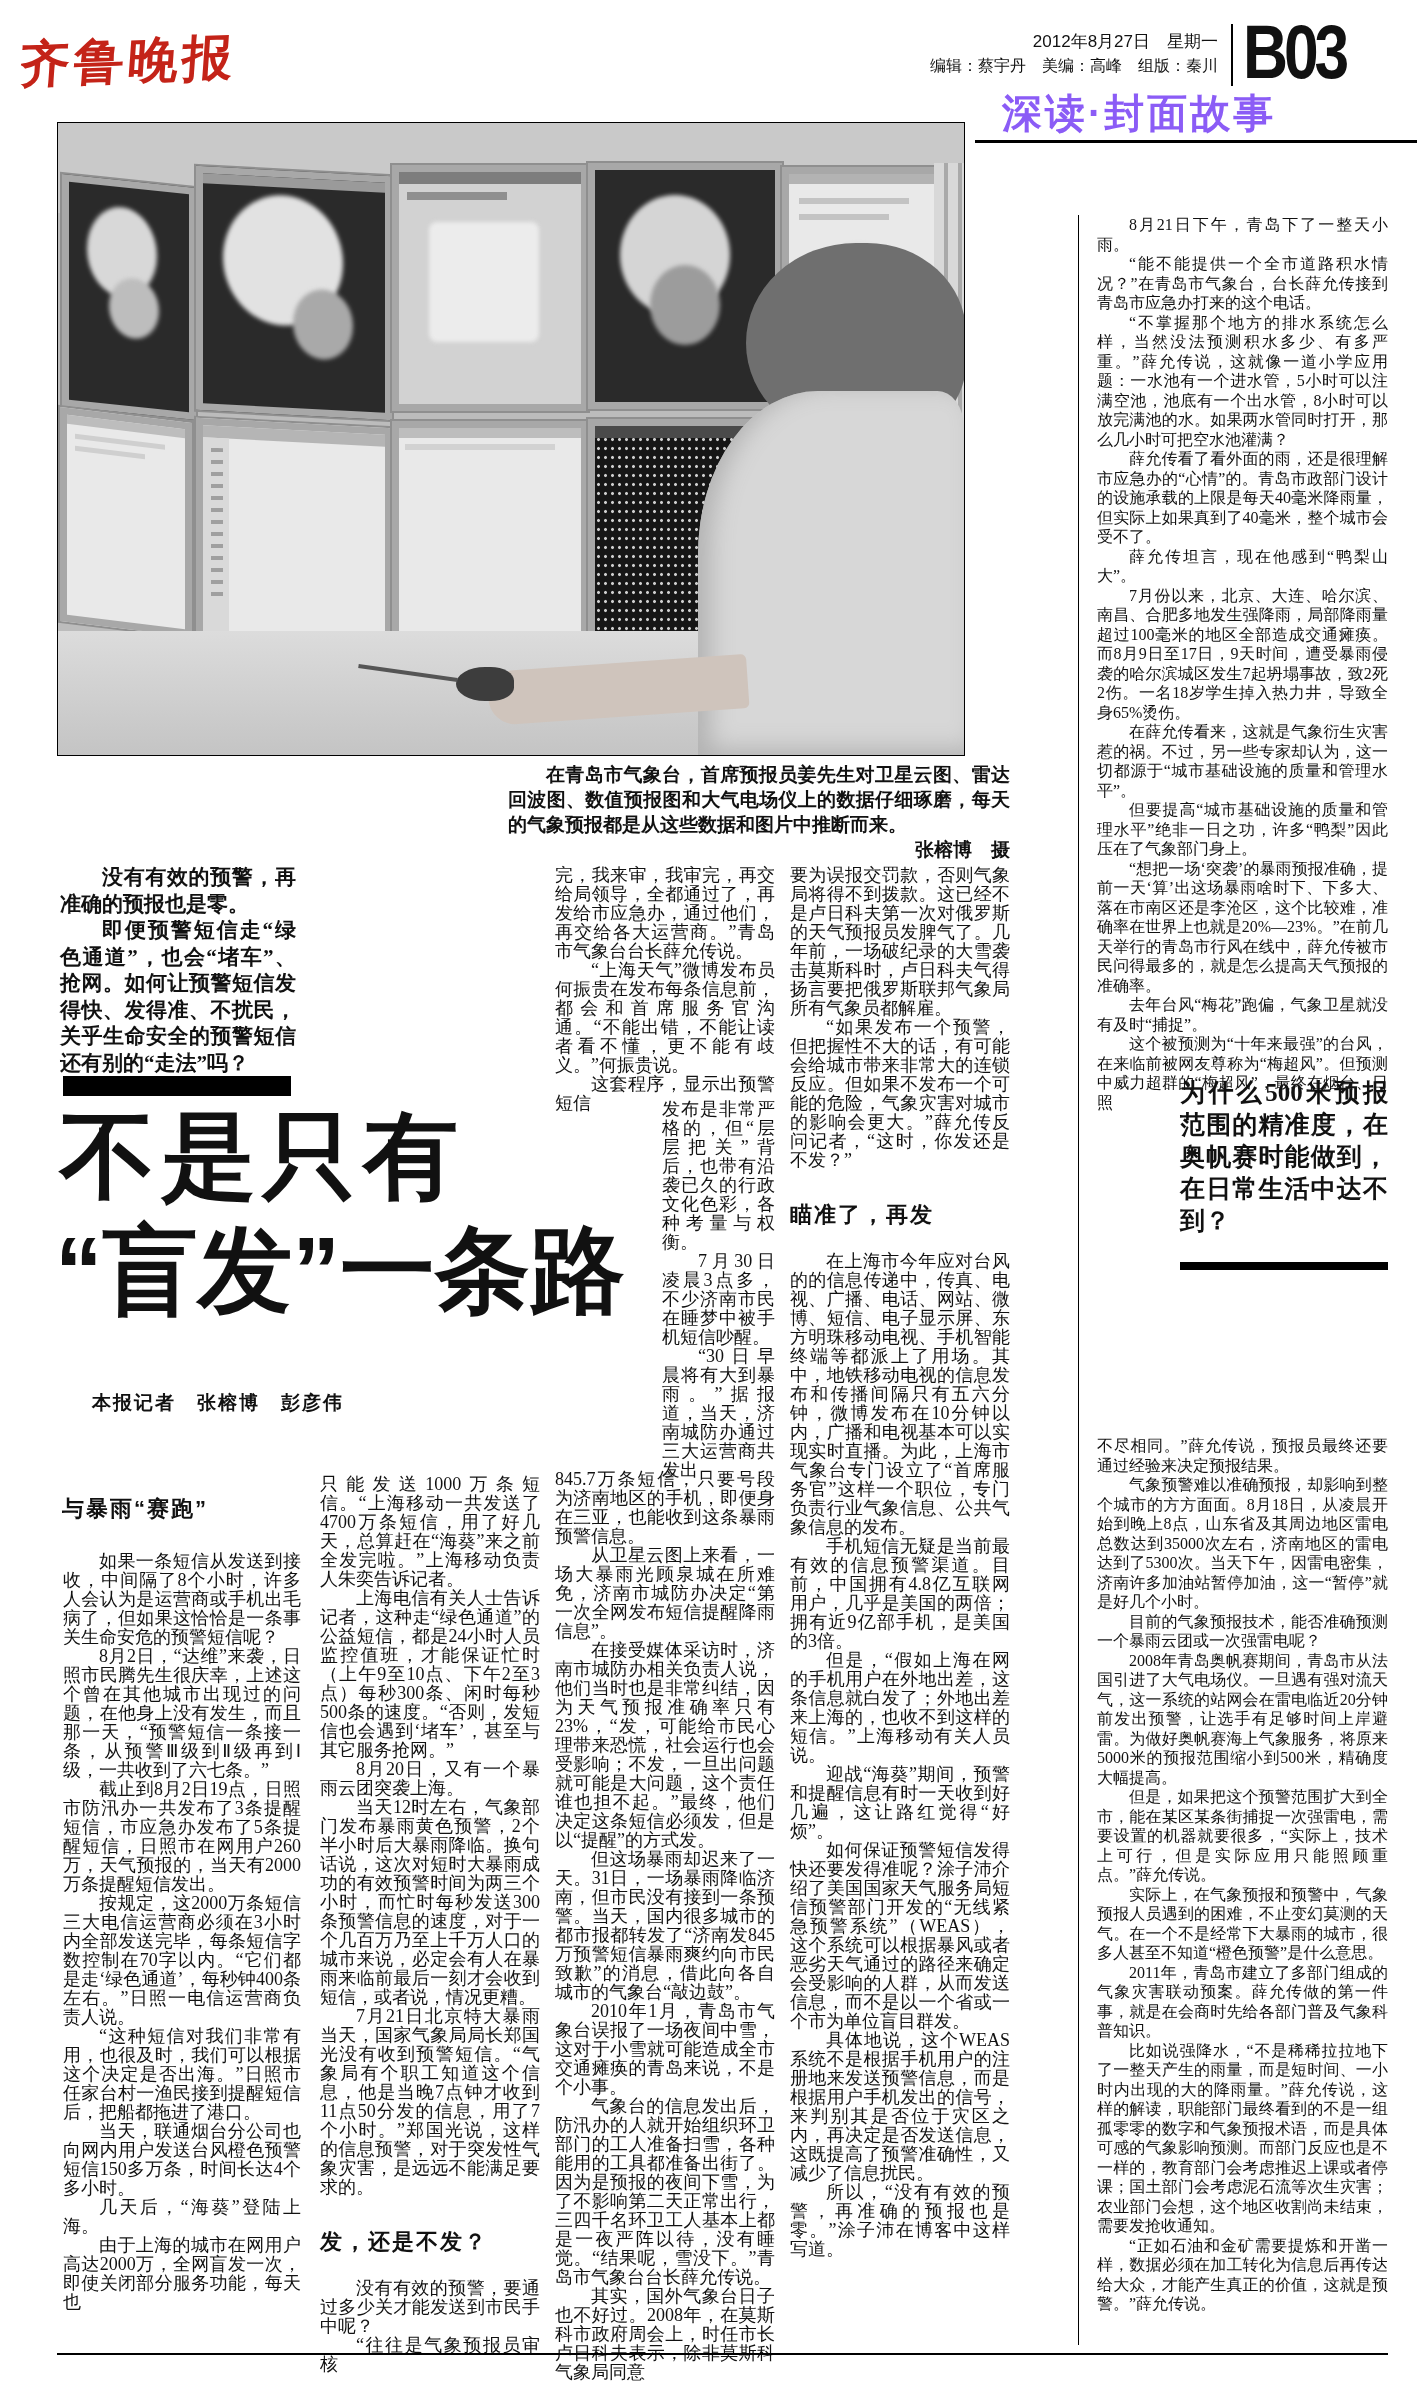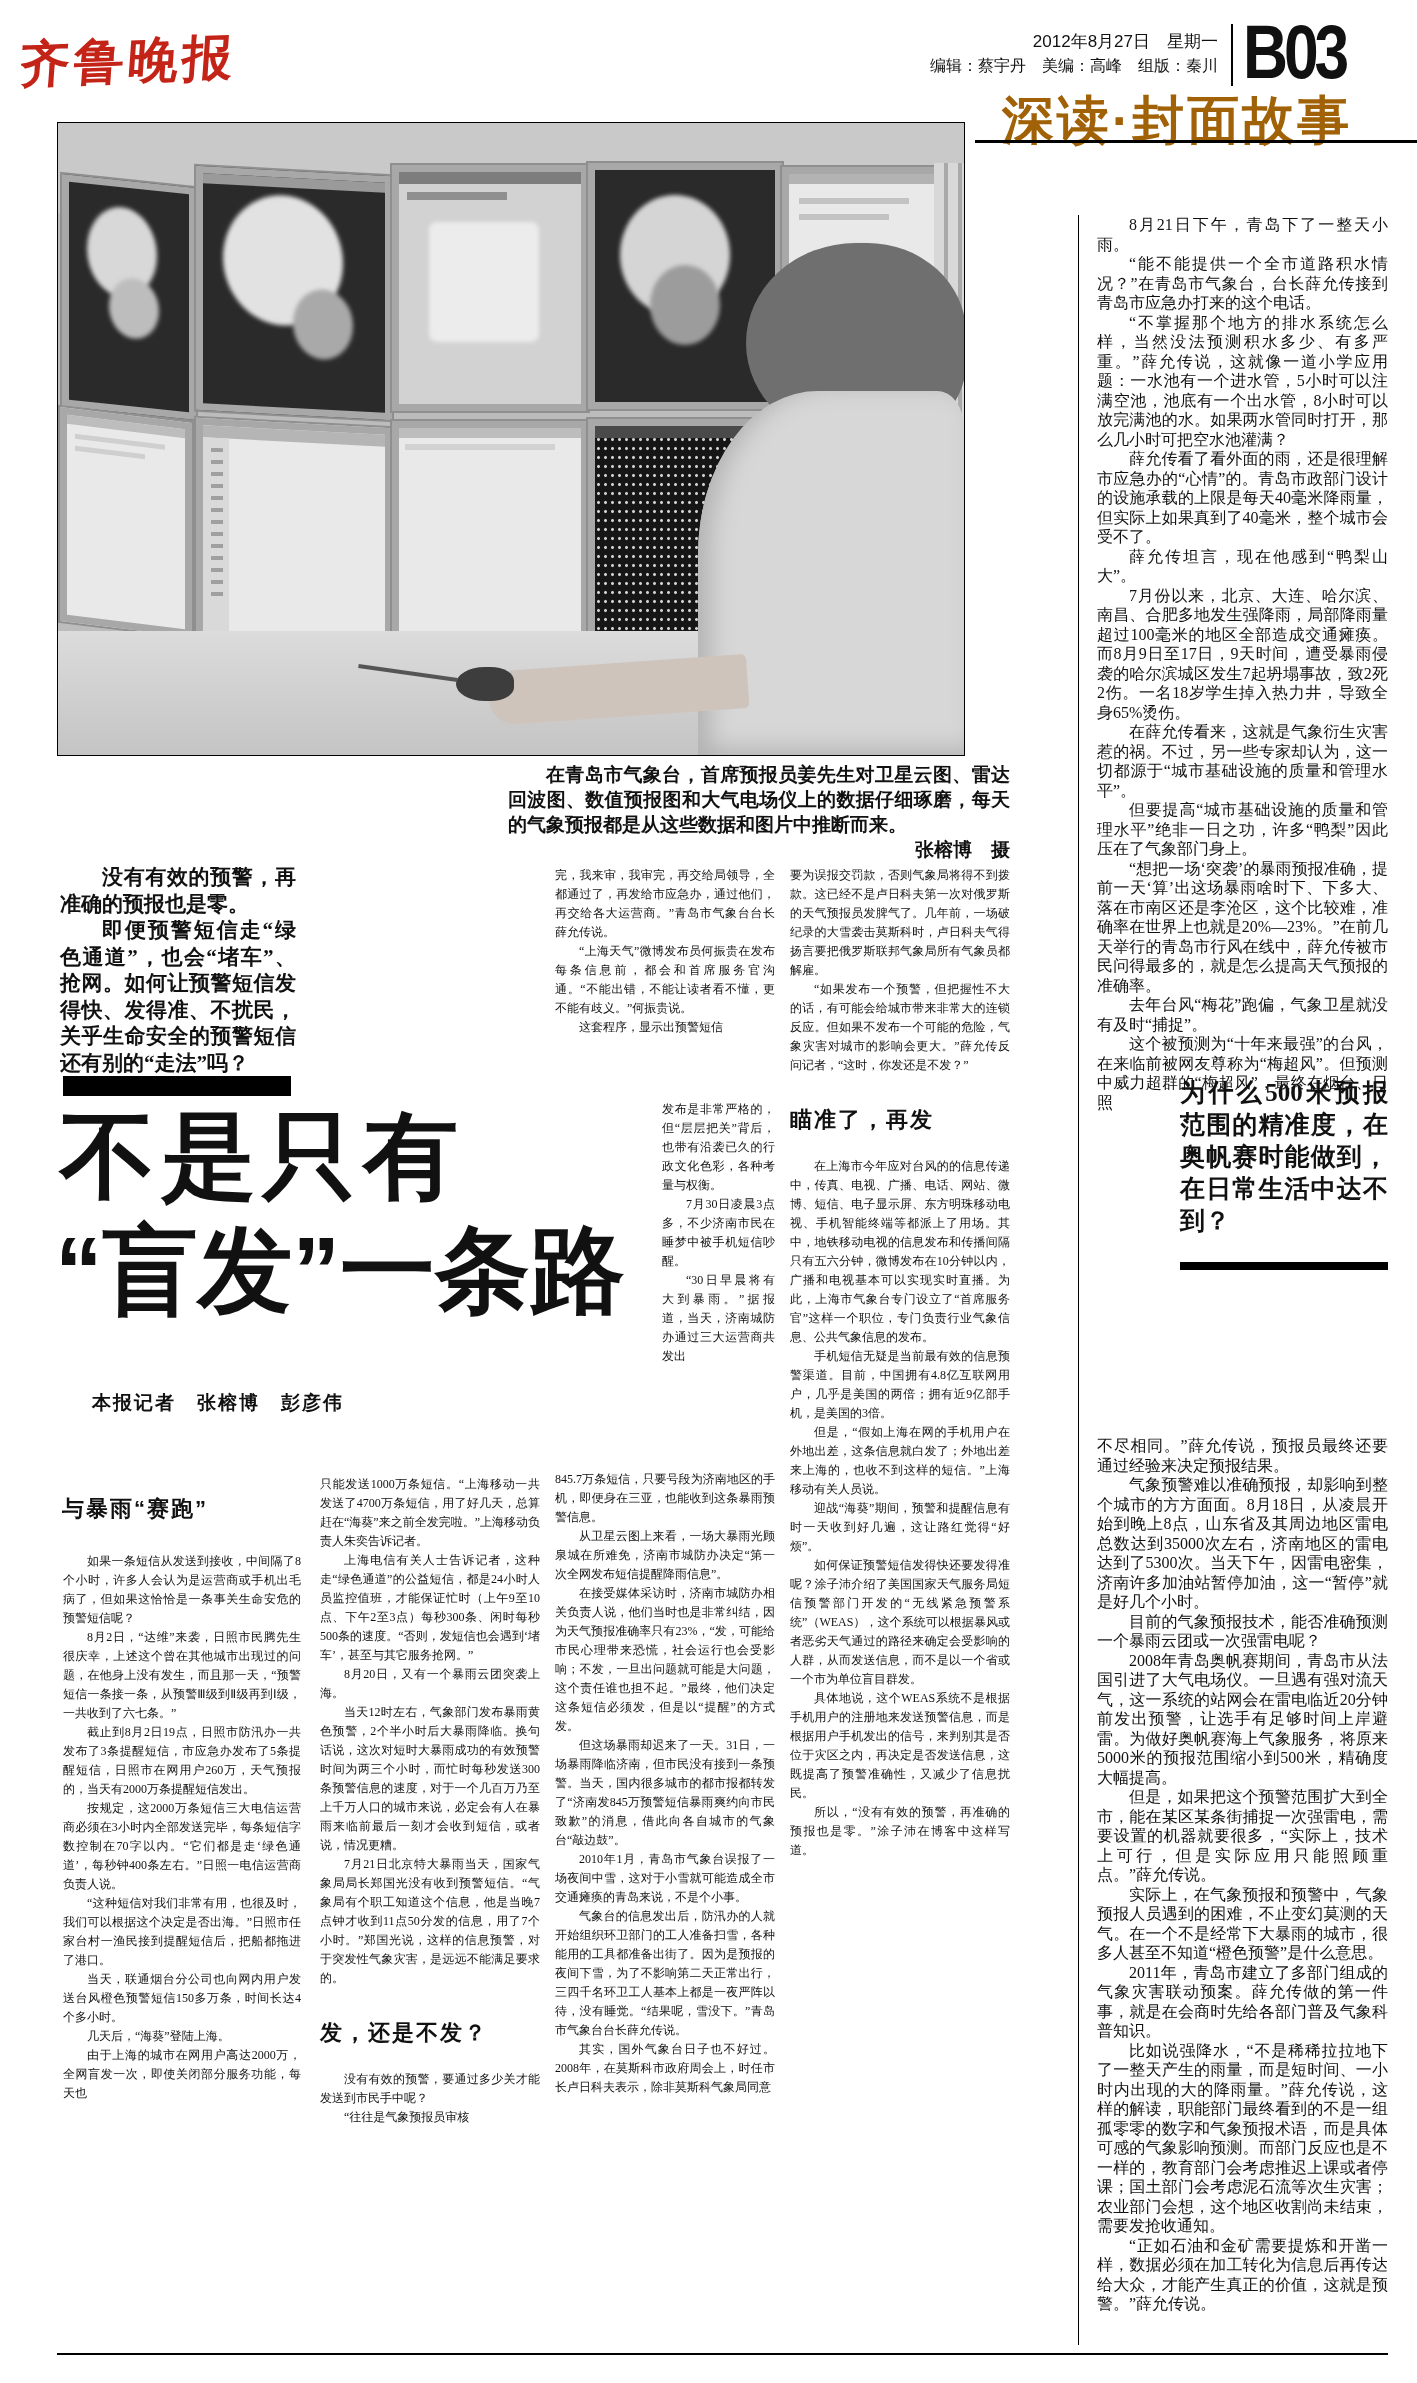--- a/index.html
+++ b/index.html
@@ -1,29 +1,29 @@
 <!DOCTYPE html>
 <html><head>
 <meta charset="utf-8">
 <style>
   html,body{margin:0;padding:0;background:#e8e8e4;}
   #page{position:relative;width:1417px;height:2383px;background:#ffffff;margin:0 auto;
         font-family:"Liberation Serif",serif;color:#111;overflow:hidden;}
   .abs{position:absolute;}
-  .body-col{font-size:12px;line-height:19px;text-align:justify;text-justify:inter-ideograph;}
+  .body-col{font-size:18px;line-height:19px;text-align:justify;text-justify:inter-ideograph;}
   .body-col p{margin:0;text-indent:2em;}
   .cont p:first-child{text-indent:0;}
   .sidebar-col{font-size:16px;line-height:19.5px;text-align:justify;}
   .sidebar-col p{margin:0;text-indent:2em;}
   h3.subhead{font-family:"Liberation Sans",sans-serif;font-weight:900;font-size:22px;
              margin:30px 0 22px 0;letter-spacing:2px;}
   .masthead{color:#c42318;font-weight:900;font-size:50px;letter-spacing:4px;
             font-family:"Liberation Serif",serif;transform:skewX(-6deg) rotate(-2deg);}
-  .redtitle{color:#a16207;font-family:"Liberation Sans",sans-serif;font-weight:900;
-            font-size:52px;letter-spacing:3px;}
+  .redtitle{color:#8b5cf6;font-family:"Liberation Sans",sans-serif;font-weight:900;
+            font-size:40px;letter-spacing:3px;}
   .pageno{font-family:"Liberation Sans",sans-serif;font-weight:900;font-size:76px;
           letter-spacing:-5px;transform:scaleX(.82);transform-origin:left top;}
   .dateline{font-size:17px;text-align:right;font-family:"Liberation Sans",sans-serif;}
   .bighead{font-family:"Liberation Sans",sans-serif;font-weight:900;font-size:95px;
            line-height:112px;letter-spacing:6px;white-space:nowrap;}
   .rule{background:#000;}
   .caption{font-size:19px;font-weight:bold;line-height:25px;text-align:justify;}
   .caption .cap-text{text-indent:2em;margin:0;display:inline;}
   .quote-box{font-family:Liberation Serif, serif;font-weight:900;font-size:25px;
              line-height:32px;text-align:justify;}

